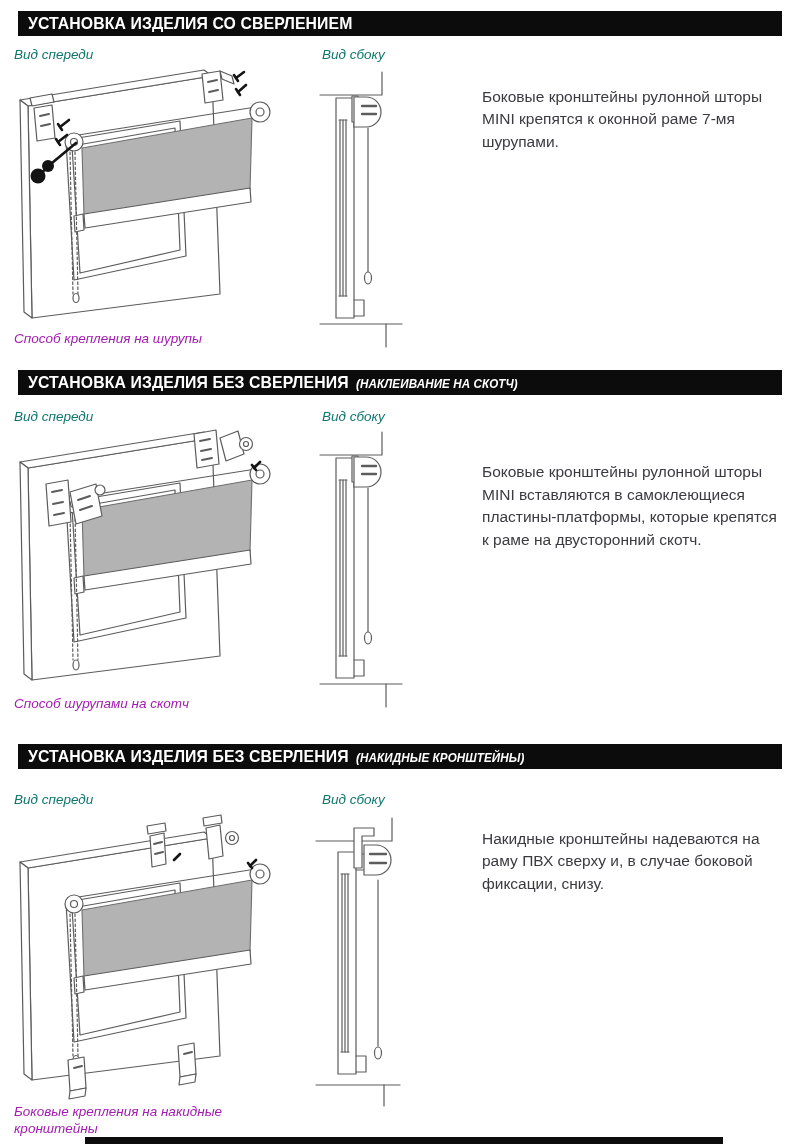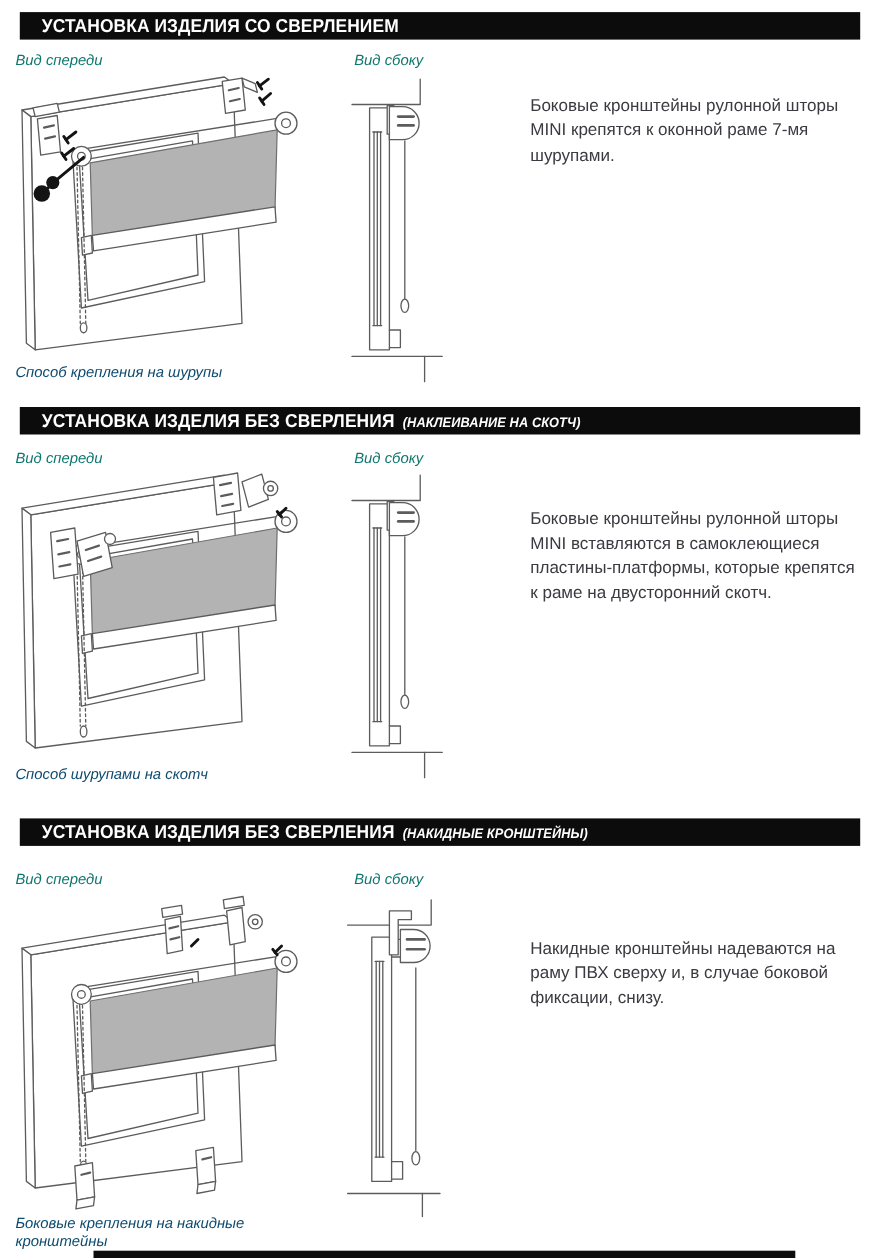--- a/index.html
+++ b/index.html
@@ -4,26 +4,26 @@
 <style>
   :root{
     --header-bg:#0c0c0c; --header-text:#ffffff;
     --body-text:#3a3a40; --line-art:#5c5c5c; --blind-fill:#b3b3b3;
   }
   *{box-sizing:border-box;}
   html,body{margin:0;padding:0;background:#fff;}
   #page{position:relative;width:800px;height:1144px;background:#ffffff;overflow:hidden;
         font-family:"Liberation Sans", sans-serif;color:var(--body-text);}
   .hdr{position:absolute;left:18px;width:764px;height:25px;background:var(--header-bg);
-       display:flex;align-items:center;padding-left:20px;overflow:hidden;}
+       display:flex;align-items:center;padding-left:10px;overflow:hidden;}
   .hdr-inner{display:flex;align-items:baseline;gap:8px;transform:scaleX(.93);transform-origin:left center;white-space:nowrap;}
   .hdr-title{color:var(--header-text);font-weight:700;font-size:17px;letter-spacing:.1px;}
   .hdr-sub{color:var(--header-text);font-style:italic;font-weight:600;font-size:12.5px;letter-spacing:.1px;}
   .view-label{position:absolute;font-style:italic;font-size:13.5px;color:#0f766e;}
-  .caption{position:absolute;font-style:italic;font-size:13.5px;color:#0c4a6e;line-height:1.25;}
+  .caption{position:absolute;font-style:italic;font-size:13.5px;color:#a21caf;line-height:1.25;}
   .desc{position:absolute;left:482px;width:302px;font-size:15.5px;line-height:1.46;color:var(--body-text);}
   .drawing{position:absolute;}
   
   .ln{fill:none;stroke:var(--line-art);stroke-width:1.2;stroke-linejoin:round;stroke-linecap:round;}
   .wh{fill:#ffffff;stroke:var(--line-art);stroke-width:1.2;stroke-linejoin:round;}
   .fab{fill:var(--blind-fill);stroke:#6f6f6f;stroke-width:1.1;stroke-linejoin:round;}
   .blk{fill:#141414;stroke:none;}
   .thick{stroke:#141414;stroke-width:2.6;stroke-linecap:round;fill:none;}
   .slot{stroke:var(--line-art);stroke-width:2;stroke-linecap:round;fill:none;}
   .dash{stroke-dasharray:2.4 2.6;}
@@ -303,17 +303,17 @@
     <g>
       <line class="ln" x1="78" y1="72" x2="78" y2="238"></line>
       <ellipse class="wh" cx="78" cy="245" rx="3.5" ry="6"></ellipse>
     </g>
     <g>
       <path class="ln" d="M16,277 H100"></path>
       <path class="ln" d="M84,277 V298"></path>
     </g>
   </svg>
 
-  <p class="desc" style="top:836px;">Накидные кронштейны надеваются на раму ПВХ сверху и, в случае боковой фиксации, снизу.</p>
+  <p class="desc" style="top:812px;">Накидные кронштейны надеваются на раму ПВХ сверху и, в случае боковой фиксации, снизу.</p>
   <div class="caption" style="left:14px;top:1104px;width:210px;">Боковые крепления на накидные кронштейны</div>
 
   <div id="bottom-bar"></div>
 </div>
 
 </body></html>

